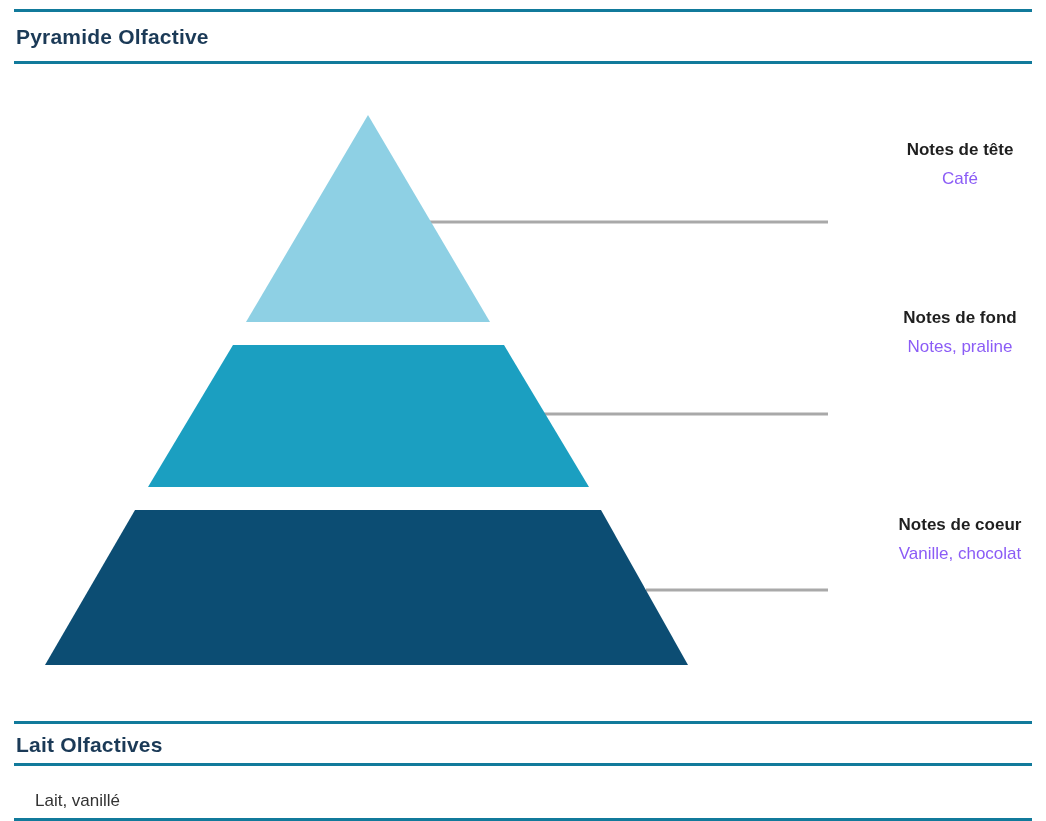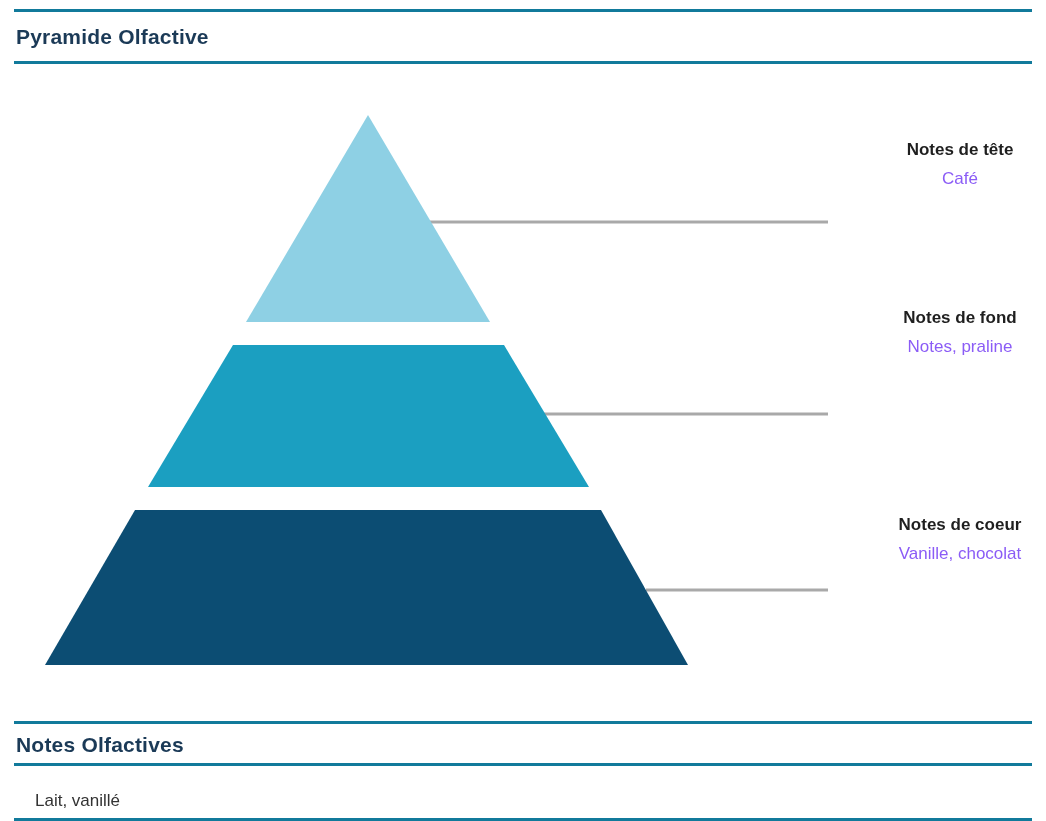--- a/index.html
+++ b/index.html
@@ -107,21 +107,21 @@
     </div>
 
     <div class="tier-label label-base">
       <div class="tier-name">Notes de coeur</div>
       <div class="tier-notes">Vanille, chocolat</div>
     </div>
   </div>
 
   <div class="rule r-above-notes"></div>
 
-  <h1 class="page-heading h-notes">Notes Olfactives</h1>
+  <h1 class="page-heading h-notes">Lait Olfactives</h1>
 
   <div class="rule r-under-notes-title"></div>
 
   <div class="notes-content">Lait, vanillé</div>
 
   <div class="rule r-bottom"></div>
 
 </div>
 
 </body></html>

